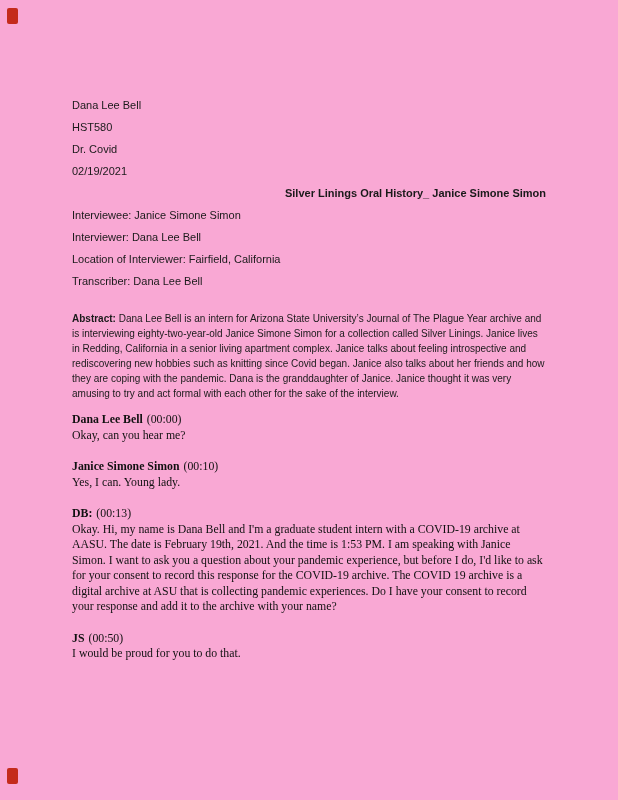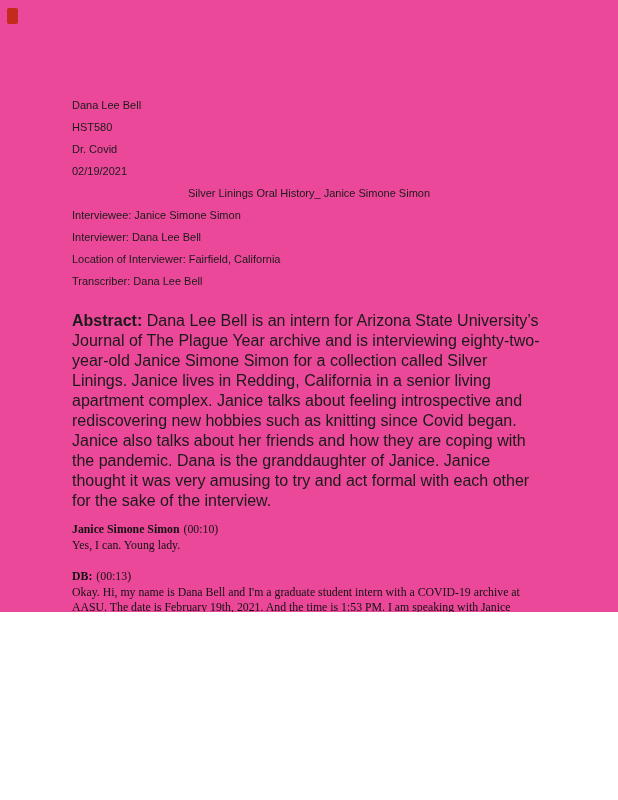--- a/index.html
+++ b/index.html
@@ -1,21 +1,21 @@
 <!DOCTYPE html>
 <html><head>
 <meta charset="utf-8">
 <style>
   html, body { margin: 0; padding: 0; }
   body { background: #ffffff; }
   .page {
     position: relative;
     width: 618px;
-    height: 612px;
-    background: #ec4899;
+    height: 800px;
+    background: #f9a8d4;
     overflow: hidden;
     font-family: "Liberation Sans", sans-serif;
     color: #1a1a1a;
   }
   .corner-marker {
     position: absolute;
     left: 7px;
     width: 11px;
     height: 16px;
     border-radius: 2px;
@@ -28,25 +28,25 @@
     left: 72px;
     width: 474px;
     padding-top: 98px;
   }
   p { margin: 0; }
   .meta {
     font-size: 11px;
     line-height: 15px;
     margin-bottom: 7px;
   }
-  .doc-title { text-align: center; }
+  .doc-title { text-align: right; font-weight: bold; }
   .abstract {
     margin-top: 22px;
-    font-size: 16px;
-    line-height: 20px;
+    font-size: 10px;
+    line-height: 15px;
   }
   .abstract .bold { font-weight: bold; }
   .dialogue { margin-top: 11px; }
   .dialogue-block {
     font-family: "Liberation Serif", serif;
     color: #111111;
     font-size: 11.8px;
     line-height: 15.5px;
     margin-bottom: 16px;
   }
@@ -73,20 +73,24 @@
 
     <p class="meta">Interviewee: Janice Simone Simon</p>
     <p class="meta">Interviewer: Dana Lee Bell</p>
     <p class="meta">Location of Interviewer: Fairfield, California</p>
     <p class="meta">Transcriber: Dana Lee Bell</p>
 
     <p class="abstract"><span class="bold">Abstract:</span><span> Dana Lee Bell is an intern for Arizona State University’s Journal of The Plague Year archive and is interviewing eighty-two-year-old Janice Simone Simon for a collection called Silver Linings. Janice lives in Redding, California in a senior living apartment complex. Janice talks about feeling introspective and rediscovering new hobbies such as knitting since Covid began. Janice also talks about her friends and how they are coping with the pandemic. Dana is the granddaughter of Janice. Janice thought it was very amusing to try and act formal with each other for the sake of the interview.</span></p>
 
     <div class="dialogue">
 
+      <div class="dialogue-block">
+        <p class="speaker-line"><span class="speaker">Dana Lee Bell</span><span class="timestamp">(00:00)</span></p>
+        <p class="speech">Okay, can you hear me?</p>
+      </div>
 
       <div class="dialogue-block">
         <p class="speaker-line"><span class="speaker">Janice Simone Simon</span><span class="timestamp">(00:10)</span></p>
         <p class="speech">Yes, I can. Young lady.</p>
       </div>
 
       <div class="dialogue-block">
         <p class="speaker-line"><span class="speaker">DB:</span><span class="timestamp">(00:13)</span></p>
         <p class="speech">Okay. Hi, my name is Dana Bell and I'm a graduate student intern with a COVID-19 archive at AASU. The date is February 19th, 2021. And the time is 1:53 PM. I am speaking with Janice Simon. I want to ask you a question about your pandemic experience, but before I do, I'd like to ask for your consent to record this response for the COVID-19 archive. The COVID 19 archive is a digital archive at ASU that is collecting pandemic experiences. Do I have your consent to record your response and add it to the archive with your name?</p>
       </div>

